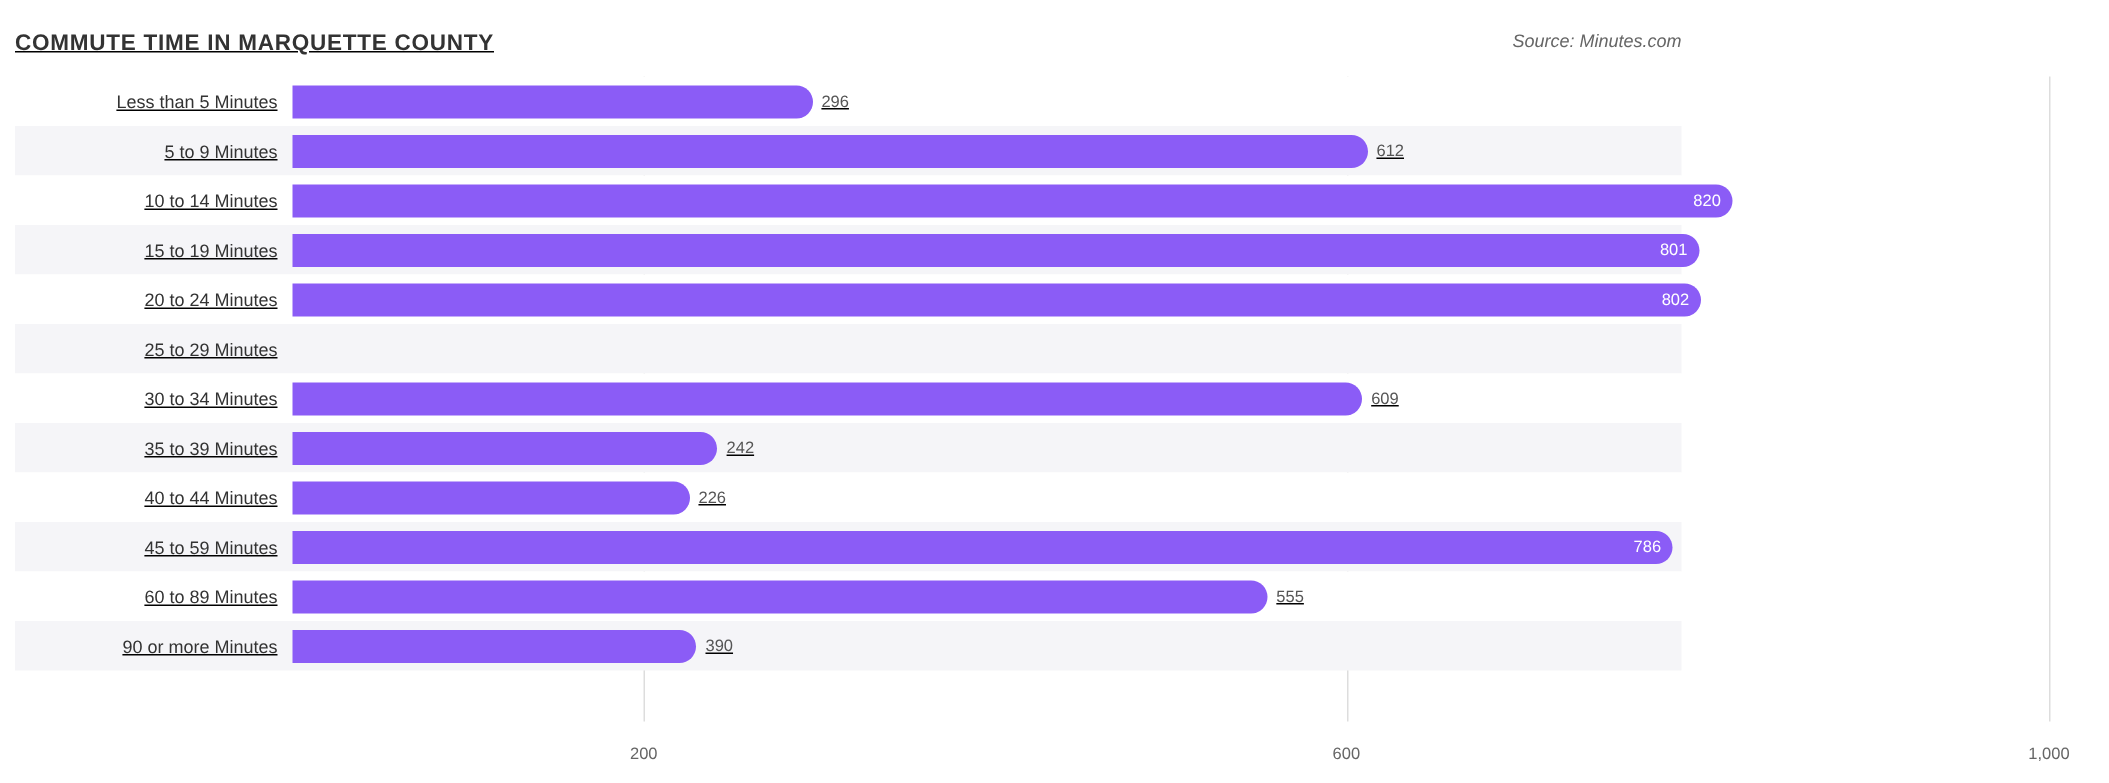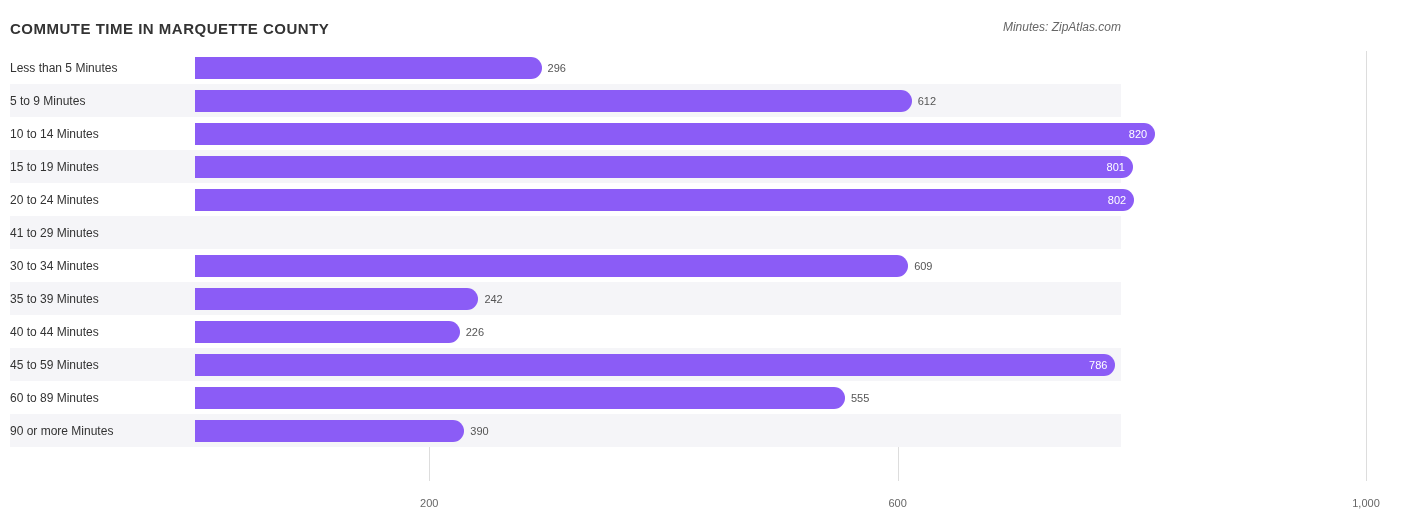--- a/index.html
+++ b/index.html
@@ -8,20 +8,21 @@
       font-family: Arial, sans-serif;
       width: 1406px;
       height: 522px;
       overflow: hidden;
     }
     .chart-container {
       width: 1141px;
       height: 522px;
       padding: 20px 20px 40px 10px;
       position: relative;
+      text-decoration: underline;
     }
     .chart-title {
       font-size: 15px;
       font-weight: bold;
       text-transform: uppercase;
       color: #333;
       margin-bottom: 14px;
       letter-spacing: 0.5px;
     }
     .source-text {
@@ -48,20 +49,21 @@
       background: #f5f5f8;
     }
     .bar-row:nth-child(even) {
       background: #fff;
     }
     .bar-label {
       width: 185px;
       min-width: 185px;
       font-size: 12px;
       color: #333;
+      text-align: right;
       padding-right: 10px;
       white-space: nowrap;
     }
     .bar-track {
       flex: 1;
       height: 22px;
       position: relative;
       display: flex;
       align-items: center;
     }
@@ -108,21 +110,21 @@
       width: 1px;
       background: #ddd;
       z-index: 0;
     }
   </style>
 </head>
 <body>
 
 <div class="chart-container">
   <div class="chart-title">COMMUTE TIME IN MARQUETTE COUNTY</div>
-  <div class="source-text">Minutes: ZipAtlas.com</div>
+  <div class="source-text">Source: Minutes.com</div>
 
   <div class="bars-area" id="bars-area">
 
   <div class="grid-line" style="left: 419.2px;"></div>
       <div class="grid-line" style="left: 887.6px;"></div>
       <div class="grid-line" style="left: 1356px;"></div>
       <div class="bar-row">
         <div class="bar-label">Less than 5 Minutes</div>
         <div class="bar-track">
           <div class="bar-fill" style="width: 346.616px;"></div>
@@ -154,21 +156,21 @@
       </div>
       <div class="bar-row">
         <div class="bar-label">20 to 24 Minutes</div>
         <div class="bar-track">
           <div class="bar-fill" style="width: 939.142px; padding-left: 40px;">
             <span class="bar-value">802</span>
           </div>
         </div>
       </div>
       <div class="bar-row">
-        <div class="bar-label">41 to 29 Minutes</div>
+        <div class="bar-label">25 to 29 Minutes</div>
       </div>
       <div class="bar-row">
         <div class="bar-label">30 to 34 Minutes</div>
         <div class="bar-track">
           <div class="bar-fill" style="width: 713.139px;"></div>
           <span class="bar-value-outside">609</span>
         </div>
       </div>
       <div class="bar-row">
         <div class="bar-label">35 to 39 Minutes</div>

